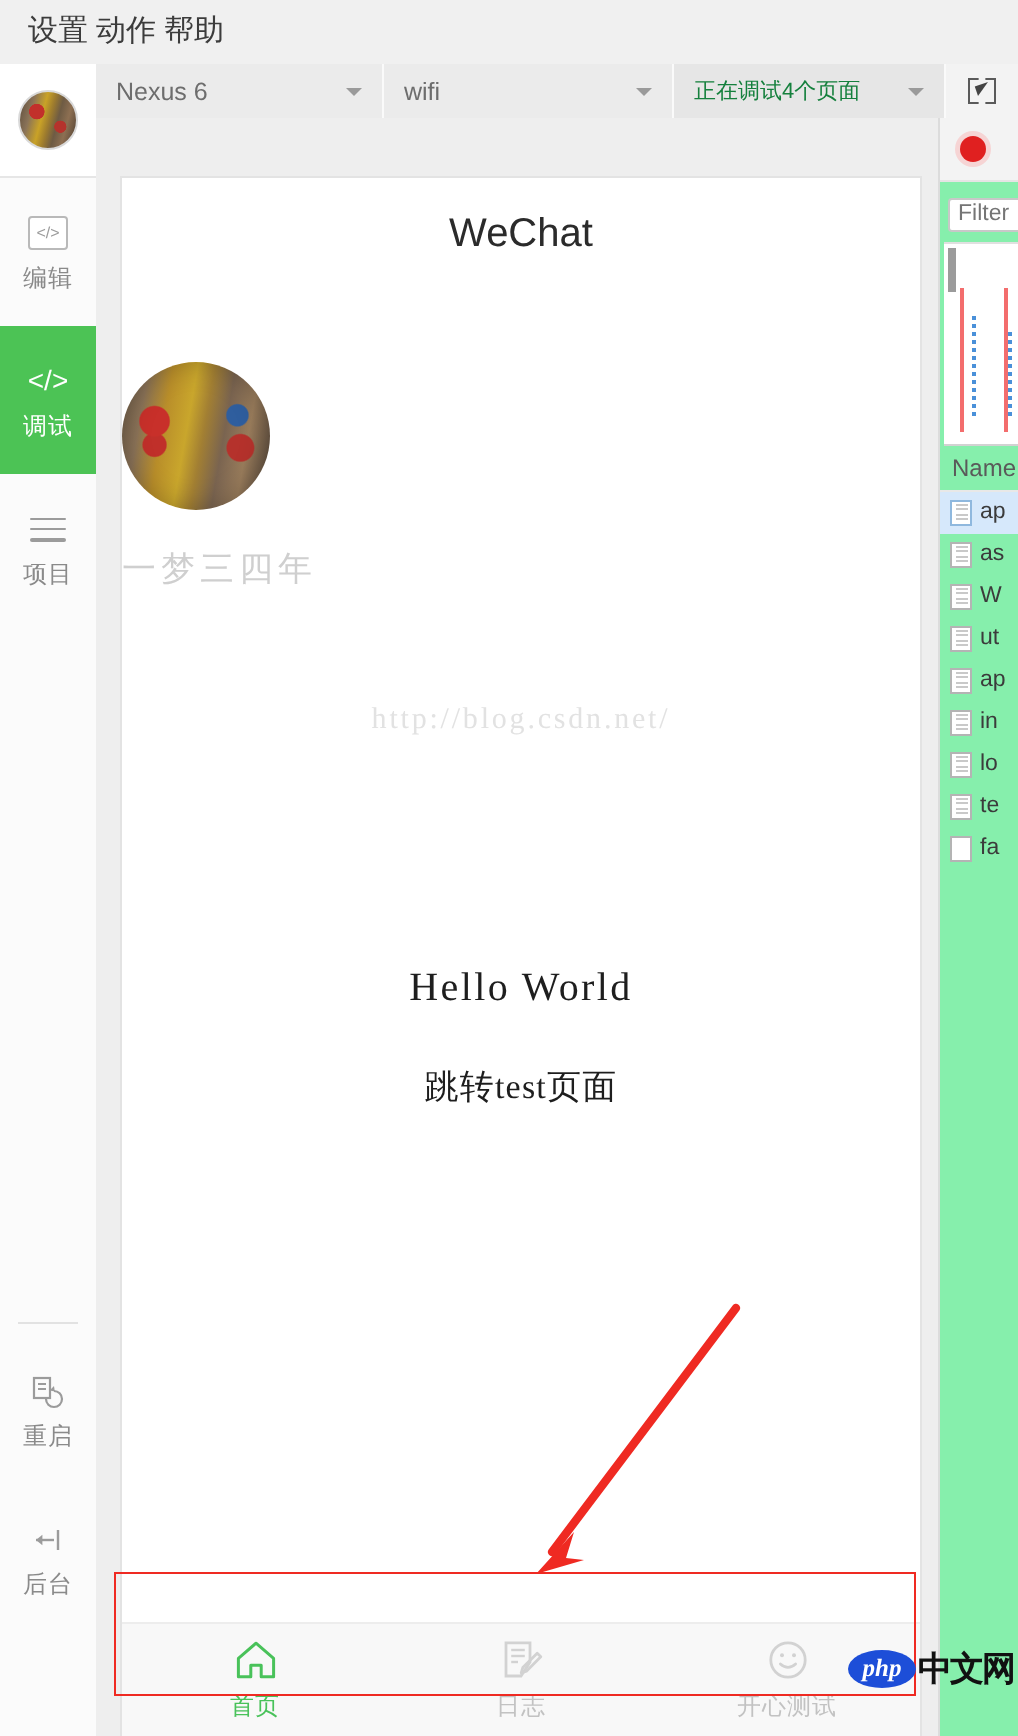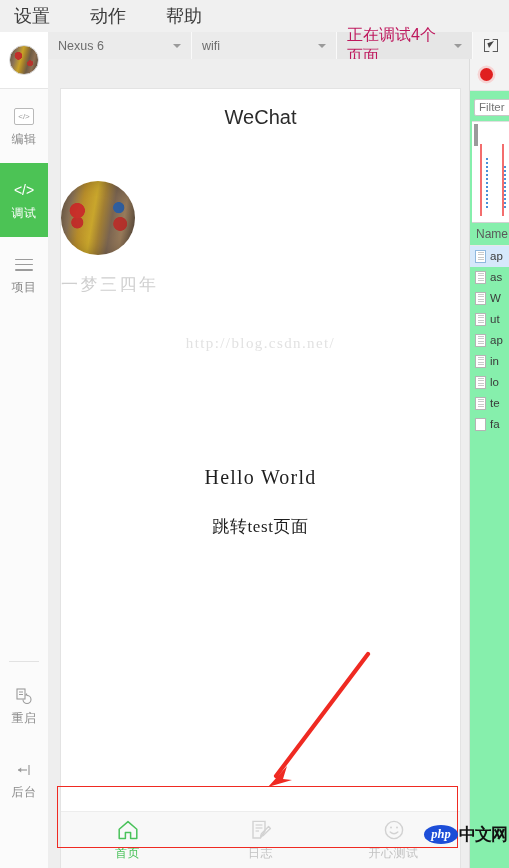--- a/index.html
+++ b/index.html
@@ -12,21 +12,21 @@
   .app{position:relative;width:509px;height:868px;background:#f1f1f1;}
 
   
   .menubar{
     position:absolute;left:0;top:0;width:509px;height:32px;
     background:#f0f0f0;
     display:flex;align-items:center;
     border-bottom:1px solid #e6e6e6;
   }
   .menu-item{
-    font-size:18px;color:#3c3c3c;padding:0 20px;line-height:32px;
+    font-size:15px;color:#3c3c3c;padding:0 2px;line-height:32px;
     cursor:default;white-space:nowrap;
   }
   .menu-item:first-child{padding-left:14px;}
 
   
   .rail{
     position:absolute;left:0;top:32px;width:48px;height:836px;
     background:#fbfbfb;border-right:1px solid #e2e2e2;
   }
   .rail-avatar-wrap{
@@ -76,21 +76,21 @@
     font-size:12.5px;color:#6d6d6d;padding:0 10px;box-sizing:border-box;
     cursor:default;
   }
   .tb-select .caret{
     width:0;height:0;border-left:4px solid transparent;border-right:4px solid transparent;
     border-top:4px solid #9a9a9a;margin-left:10px;
   }
   .tb-s1{width:144px;}
   .tb-s2{width:145px;}
   .tb-s3{width:136px;background:#e6e6e6;}
-  .tb-s3 .tb-lab{font-size:16px;color:#be185d;}
+  .tb-s3 .tb-lab{font-size:11px;color:#15803d;}
   .tb-inspect{
     flex:1;display:flex;align-items:center;justify-content:center;
     background:#f3f3f3;cursor:default;
   }
   .inspect-ico{position:relative;width:14px;height:13px;}
   .inspect-ico .br{
     position:absolute;inset:0;border:1.4px solid #5a5a5a;box-sizing:border-box;
     clip-path:polygon(0 0,38% 0,38% 14%,14% 14%,14% 86%,38% 86%,38% 100%,0 100%,
                       0 0, 62% 0, 100% 0, 100% 100%, 62% 100%, 62% 86%, 86% 86%,
                       86% 14%, 62% 14%, 62% 0);
@@ -125,21 +125,21 @@
       radial-gradient(circle at 78% 36%, #2f5e9e 0 7%, transparent 8%),
       radial-gradient(circle at 80% 58%, #b5322c 0 9%, transparent 10%),
       linear-gradient(100deg,#6b5a46 0%,#8b7358 16%,#b98e2a 30%,#c9a62c 44%,
                       #a27f33 54%,#7a6450 66%,#9a7d5c 80%,#4d4036 100%);
     box-shadow:inset 0 0 14px rgba(0,0,0,.22);
   }
   .profile-name{
     margin-top:18px;font-size:17px;color:#cfcfcf;letter-spacing:2.5px;
   }
   .blog-url{
-    margin-top:39px;text-align:center;
+    margin-top:56px;text-align:center;
     font-family:"Liberation Serif","DejaVu Serif",serif;
     font-size:15px;color:#e2e2e2;letter-spacing:1.4px;
   }
   .hello{
     margin-top:114px;text-align:center;
     font-family:"Liberation Serif","DejaVu Serif",serif;
     font-size:20px;color:#1e1e1e;letter-spacing:1.2px;
   }
   .jump{
     margin-top:26px;text-align:center;

